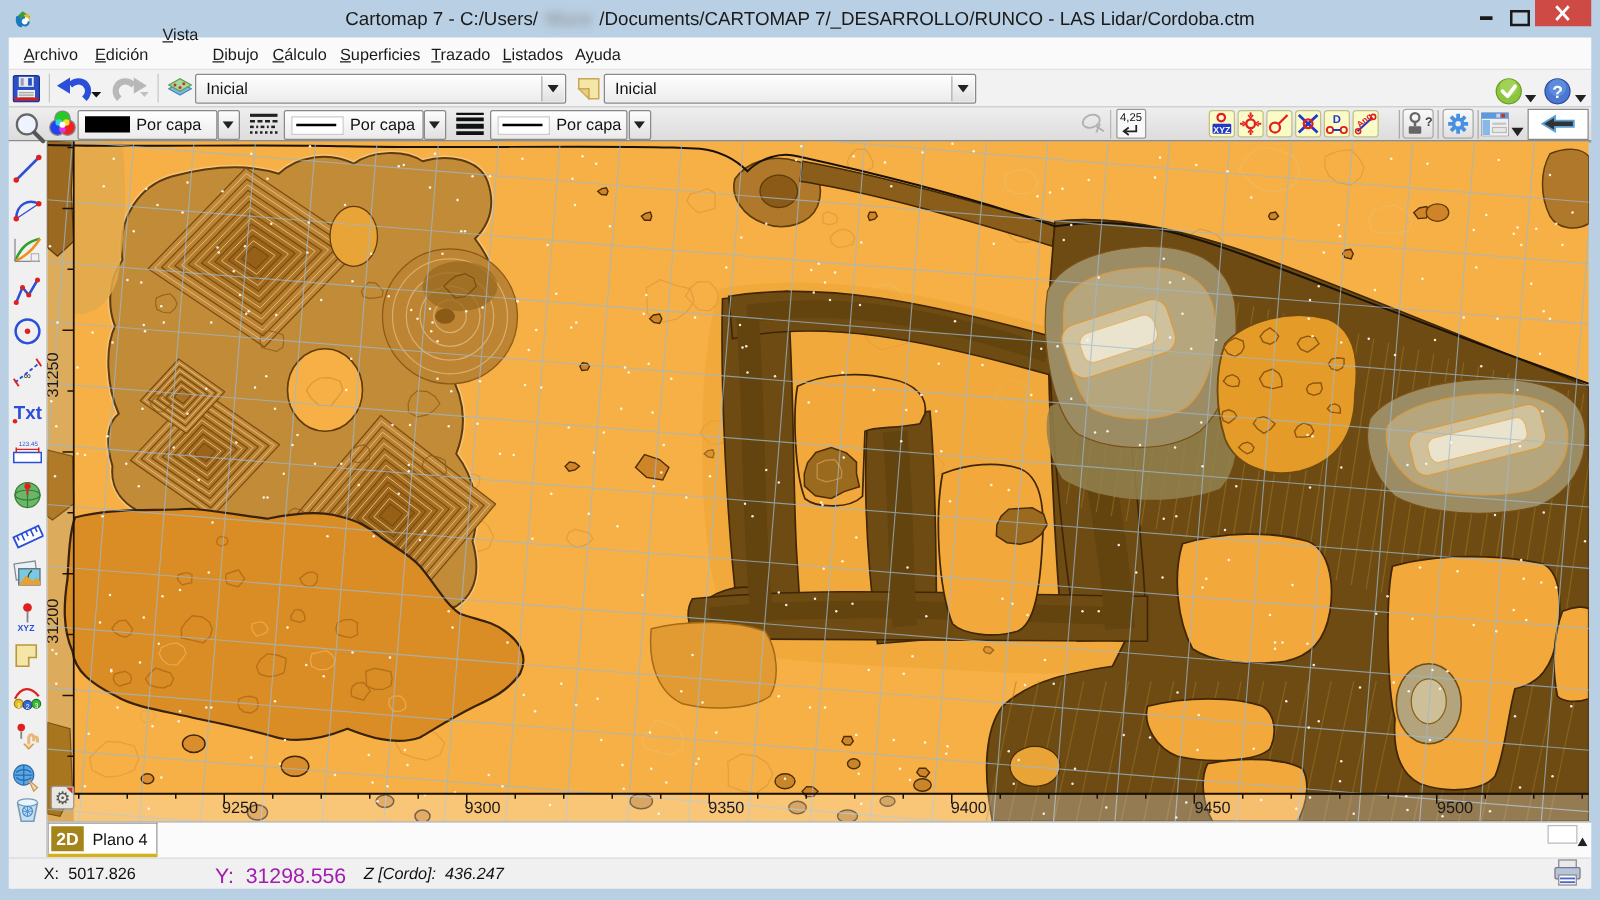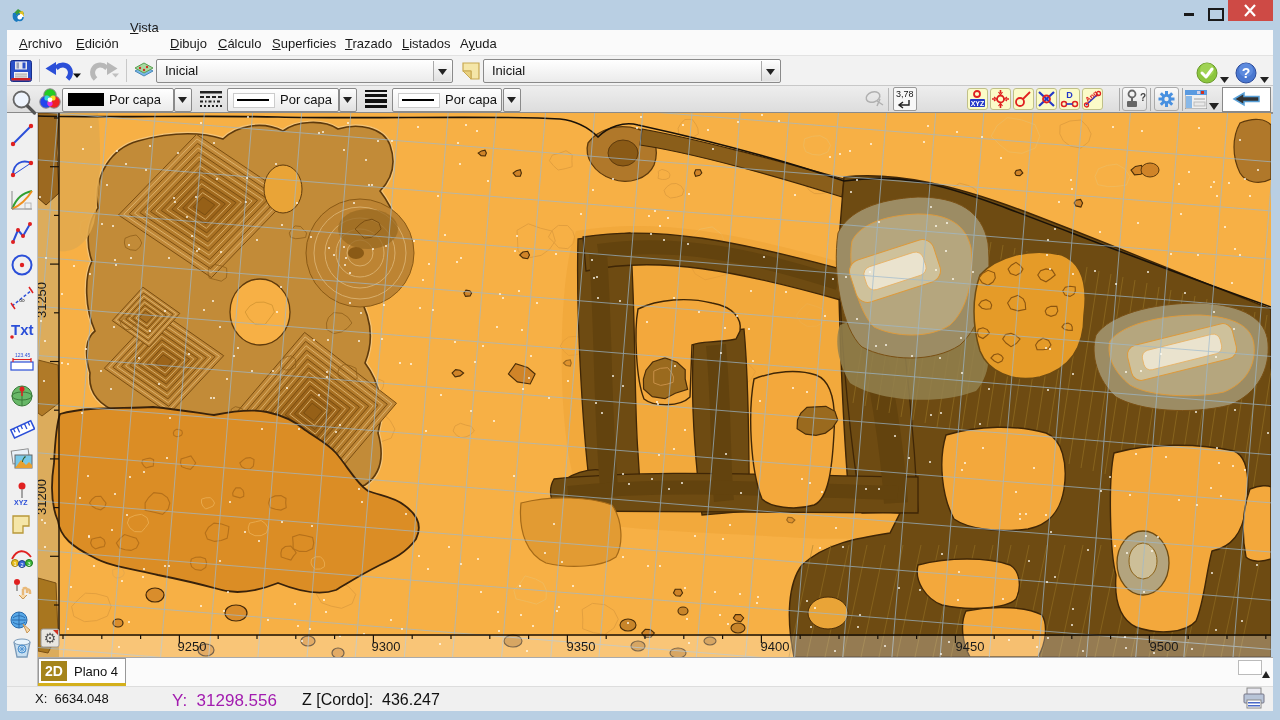--- a/index.html
+++ b/index.html
@@ -4,20 +4,21 @@
 .a{position:absolute;}
 </style></head><body>
 <div class="a" style="left:0;top:0;width:1280px;height:720px;background:#B9CFE3;">
 <div class="a" style="left:11px;top:8px;width:15px;height:15px;"><svg width="15" height="15">
         <path d="M2,6 L7,1 L13,5 L11,9 Z" fill="#3a9c3a"></path>
         <path d="M2,5 C1,9 2,13 6,14 L9,10 C6,9 5,8 5,5 Z" fill="#1a7ac0"></path>
         <path d="M8,4 L12,3 L13,8 L10,8 Z" fill="#e8c020"></path>
         <circle cx="9" cy="9" r="3.2" fill="#fff"></circle>
         <path d="M9,6 A3.2,3.2 0 1 0 12,9" fill="none" stroke="#1a7ac0" stroke-width="1.6"></path>
       </svg></div>
+<div class="a" style="left:0;top:7px;width:1280px;text-align:center;font-size:15px;color:#1a1a1a;white-space:pre;">Cartomap 7 - C:/Users/<span style="display:inline-block;width:49px;filter:blur(3.5px);color:#8a8a8a;overflow:hidden;vertical-align:top;">Muce</span>/Documents/CARTOMAP 7/_DESARROLLO/RUNCO - LAS Lidar/Cordoba.ctm</div>
 <div class="a" style="left:1184px;top:13px;width:10px;height:3px;background:#1a1a1a;"></div>
 <div class="a" style="left:1208px;top:8px;width:12px;height:9px;border:2px solid #1a1a1a;"></div>
 <div class="a" style="left:1228px;top:0;width:45px;height:21px;background:#CE4A45;"><svg width="45" height="21">
         <path d="M17,5 L27,16 M27,5 L17,16" stroke="#fff" stroke-width="2.2"></path>
       </svg></div>
 <div class="a" style="left:7px;top:30px;width:1266px;height:25px;background:#FAFAFA;border-bottom:1px solid #E2E2E2;"></div>
 <div class="a" style="left:19px;top:36px;font-size:13px;color:#1a1a1a;"><u>A</u>rchivo</div>
 <div class="a" style="left:76px;top:36px;font-size:13px;color:#1a1a1a;"><u>E</u>dición</div>
 <div class="a" style="left:130px;top:20px;font-size:13px;color:#1a1a1a;"><u>V</u>ista</div>
 <div class="a" style="left:170px;top:36px;font-size:13px;color:#1a1a1a;"><u>D</u>ibujo</div>
@@ -151,21 +152,21 @@
     </div>
 <div class="a" style="left:503px;top:88px;width:18px;height:24px;background:linear-gradient(#fdfdfd,#e0e0e0);border:1px solid #8a8a8a;border-radius:2px;box-sizing:border-box;"><svg width="9" height="6" style="margin:8px 0 0 3px;">
         <path d="M0,0 L9,0 L4.5,6 Z" fill="#222"></path>
       </svg></div>
 <div class="a" style="left:864px;top:89px;"><svg width="22" height="20">
 <ellipse cx="9" cy="8" rx="7" ry="5" fill="none" stroke="#b0b0b0" stroke-width="1.5" transform="rotate(-20 9 8)"></ellipse>
 <path d="M13,12 L19,16 M16,10 L13,17" stroke="#b0b0b0" stroke-width="1.5"></path>
       </svg></div>
 <div class="a" style="left:888px;top:88px;width:1px;height:23px;background:#b8b8b8;"></div>
 <div class="a" style="left:893px;top:87px;width:24px;height:24px;border:1px solid #999;border-radius:2px;background:#f8f8f8;box-sizing:border-box;">
-<div class="a" style="left:2px;top:1px;font-size:9px;color:#111;">3,78</div>
+<div class="a" style="left:2px;top:1px;font-size:9px;color:#111;">4,25</div>
 <svg width="14" height="9" style="position:absolute;left:3px;top:12px;">
         <path d="M12,0 L12,5 L3,5 M6,2 L2,5 L6,8" fill="none" stroke="#222" stroke-width="1.4"></path>
       </svg>
     </div>
 <div class="a" style="left:967px;top:88px;width:21px;height:22px;background:#FBFBC8;border:1px solid #c0c088;border-radius:3px;box-sizing:border-box;"><svg width="19" height="20">
         <circle cx="9" cy="5" r="3" fill="none" stroke="#e02020" stroke-width="1.8"></circle>
         <rect x="2" y="10" width="15" height="8" rx="1" fill="#2438c8"></rect>
         <text x="9.5" y="17" font-size="7" fill="#fff" text-anchor="middle" font-family="Liberation Sans" font-weight="bold">XYZ</text>
       </svg></div>
 <div class="a" style="left:990px;top:88px;width:21px;height:22px;background:#FBFBC8;border:1px solid #c0c088;border-radius:3px;box-sizing:border-box;"><svg width="19" height="20">
@@ -1209,22 +1210,22 @@
 <div class="a" style="left:38px;top:657px;width:1235px;height:29px;background:#FBFBFB;border-top:1px solid #aaa;"></div>
 <div class="a" style="left:38px;top:658px;width:88px;height:25px;background:#fff;border:1px solid #999;border-bottom:none;box-sizing:border-box;"></div>
 <div class="a" style="left:41px;top:661px;width:26px;height:20px;background:#A5841B;color:#fff;font-size:14px;font-weight:bold;text-align:center;line-height:20px;">2D</div>
 <div class="a" style="left:74px;top:664px;font-size:13px;color:#111;">Plano 4</div>
 <div class="a" style="left:38px;top:683px;width:88px;height:3px;background:#D4B01C;"></div>
 <div class="a" style="left:1238px;top:660px;width:24px;height:15px;background:#fff;border:1px solid #bbb;box-sizing:border-box;"></div>
 <div class="a" style="left:1262px;top:664px;"><svg width="8" height="7">
         <path d="M4,0 L8,7 L0,7 Z" fill="#222"></path>
       </svg></div>
 <div class="a" style="left:7px;top:686px;width:1266px;height:24px;background:#F0F0F0;border-top:1px solid #DDD;"></div>
-<div class="a" style="left:35px;top:691px;font-size:13px;color:#111;white-space:pre;">X:  6634.048</div>
+<div class="a" style="left:35px;top:691px;font-size:13px;color:#111;white-space:pre;">X:  5017.826</div>
 <div class="a" style="left:172px;top:691px;font-size:17px;color:#a21caf;white-space:pre;">Y:  31298.556</div>
-<div class="a" style="left:302px;top:691px;font-size:16px;color:#111;white-space:pre;">Z [Cordo]:  436.247</div>
+<div class="a" style="left:291px;top:691px;font-size:13px;color:#111;white-space:pre;font-style:italic;">Z [Cordo]:  436.247</div>
 <div class="a" style="left:1243px;top:687px;"><svg width="24" height="22">
 <rect x="4" y="1" width="14" height="7" fill="#e8e8f0" stroke="#888"></rect>
 <rect x="1" y="7" width="20" height="9" rx="1" fill="#b8c4d8" stroke="#778"></rect>
 <rect x="4" y="13" width="14" height="8" fill="#fff" stroke="#888"></rect>
 <rect x="5" y="15" width="12" height="1.5" fill="#4a6ac8"></rect>
         <rect x="5" y="18" width="12" height="1.5" fill="#4a6ac8"></rect>
       </svg></div>
 </div>
 </body></html>

